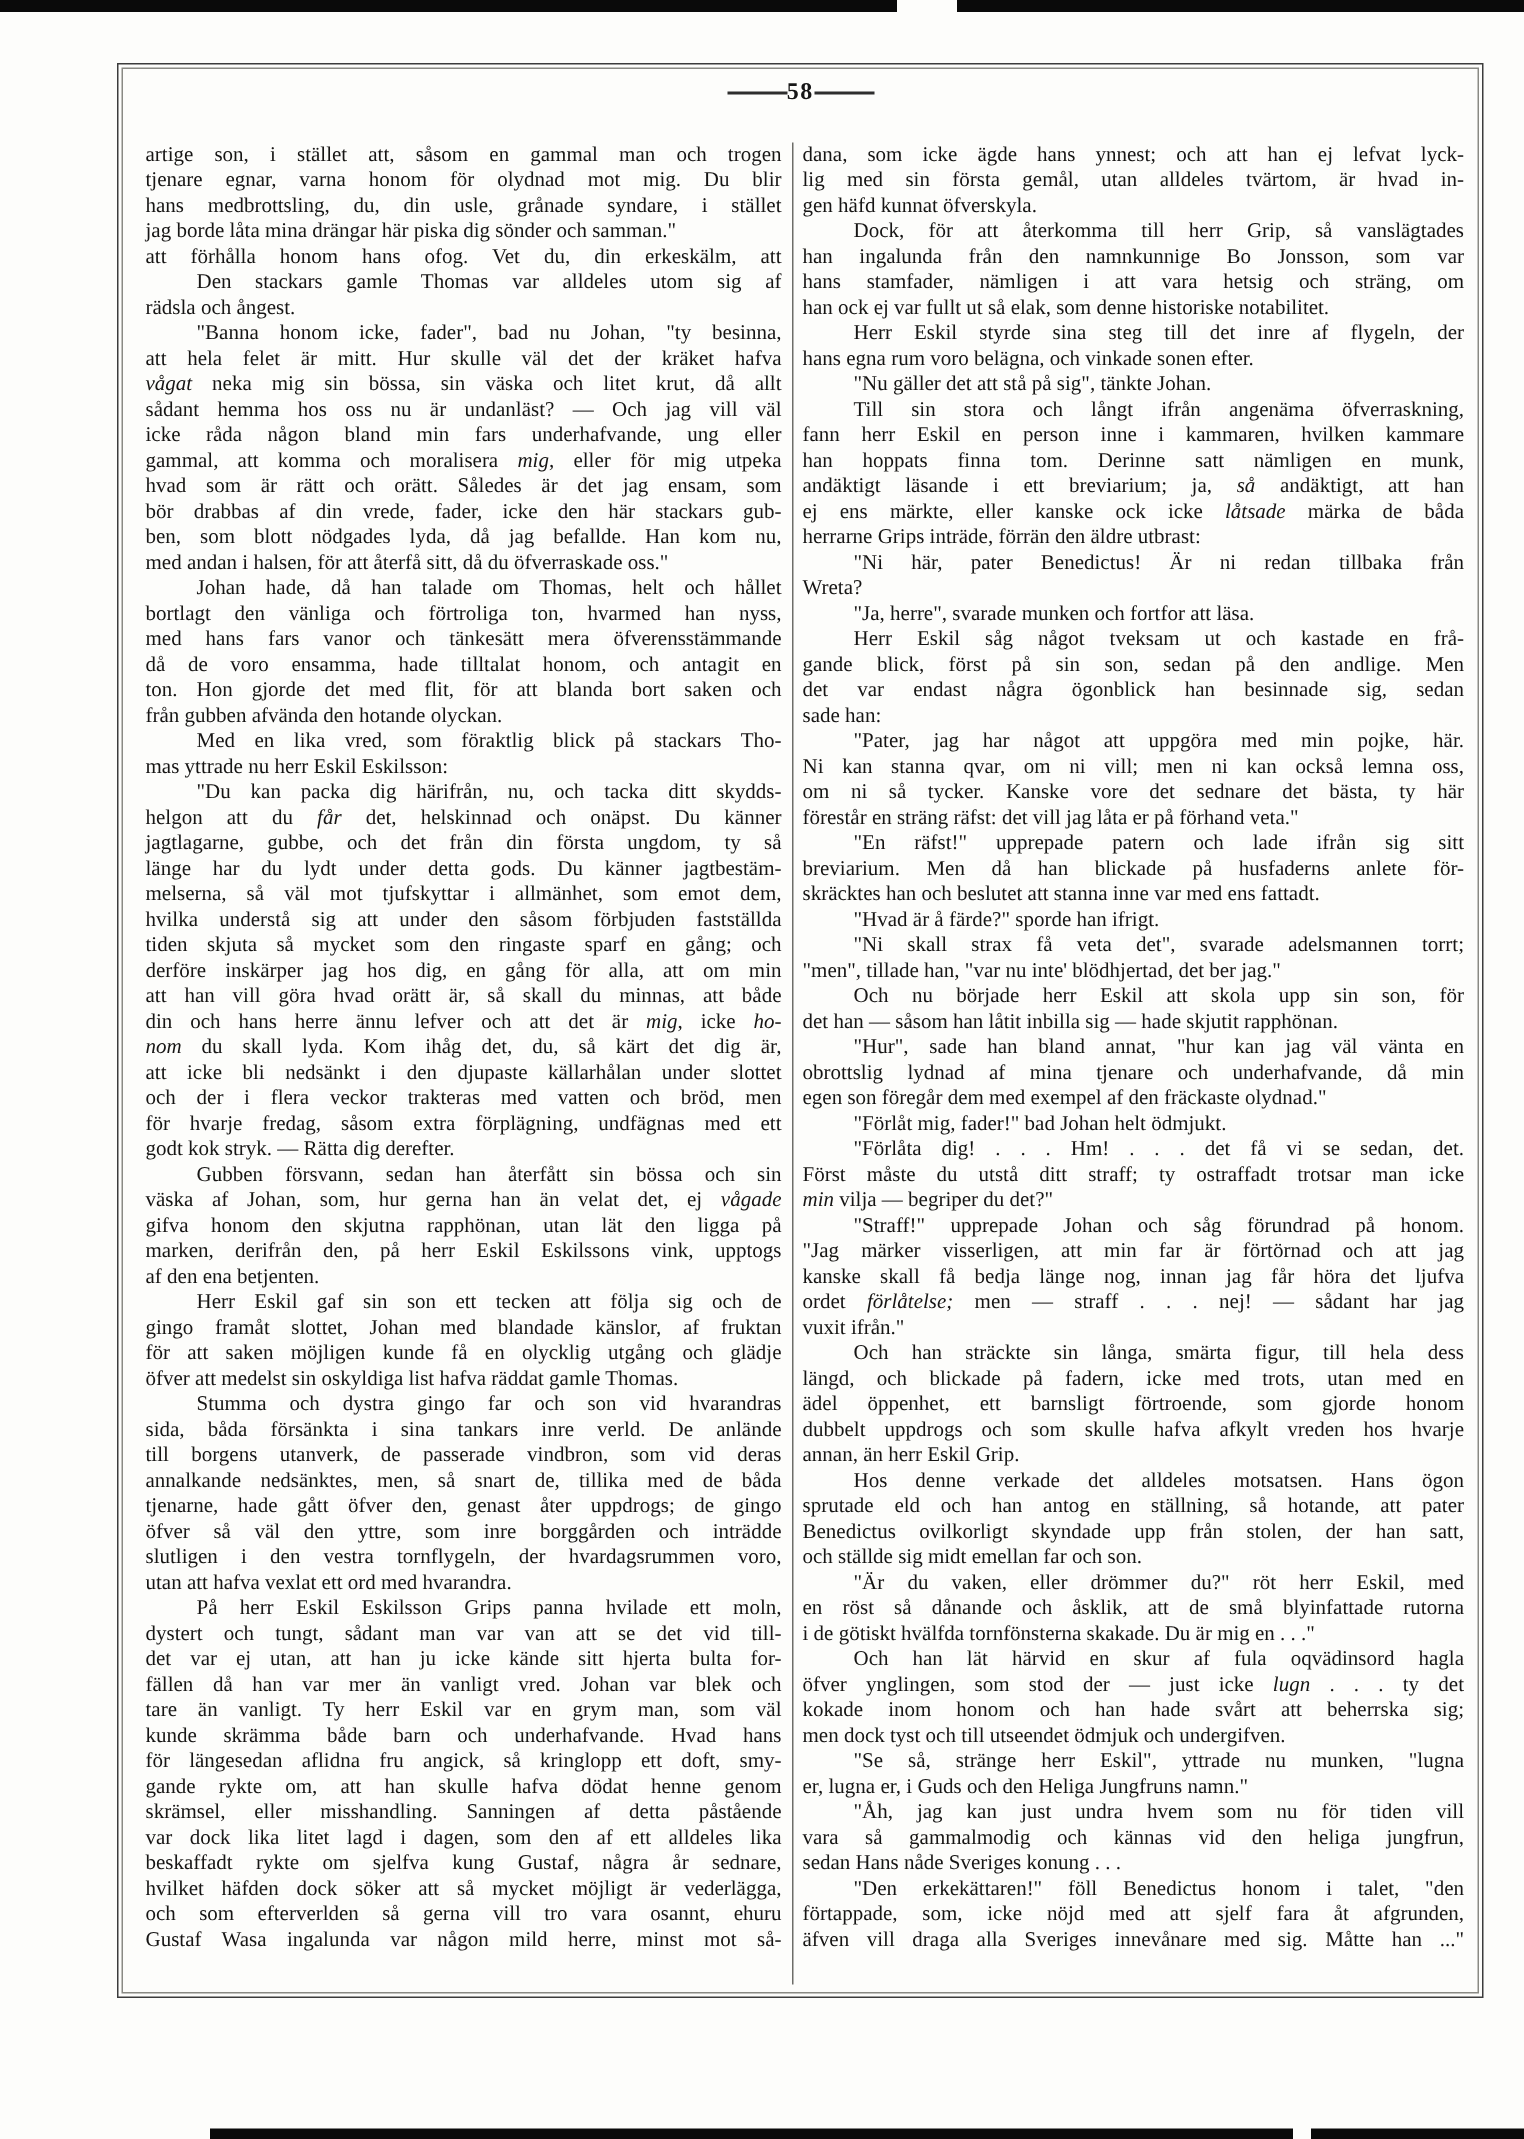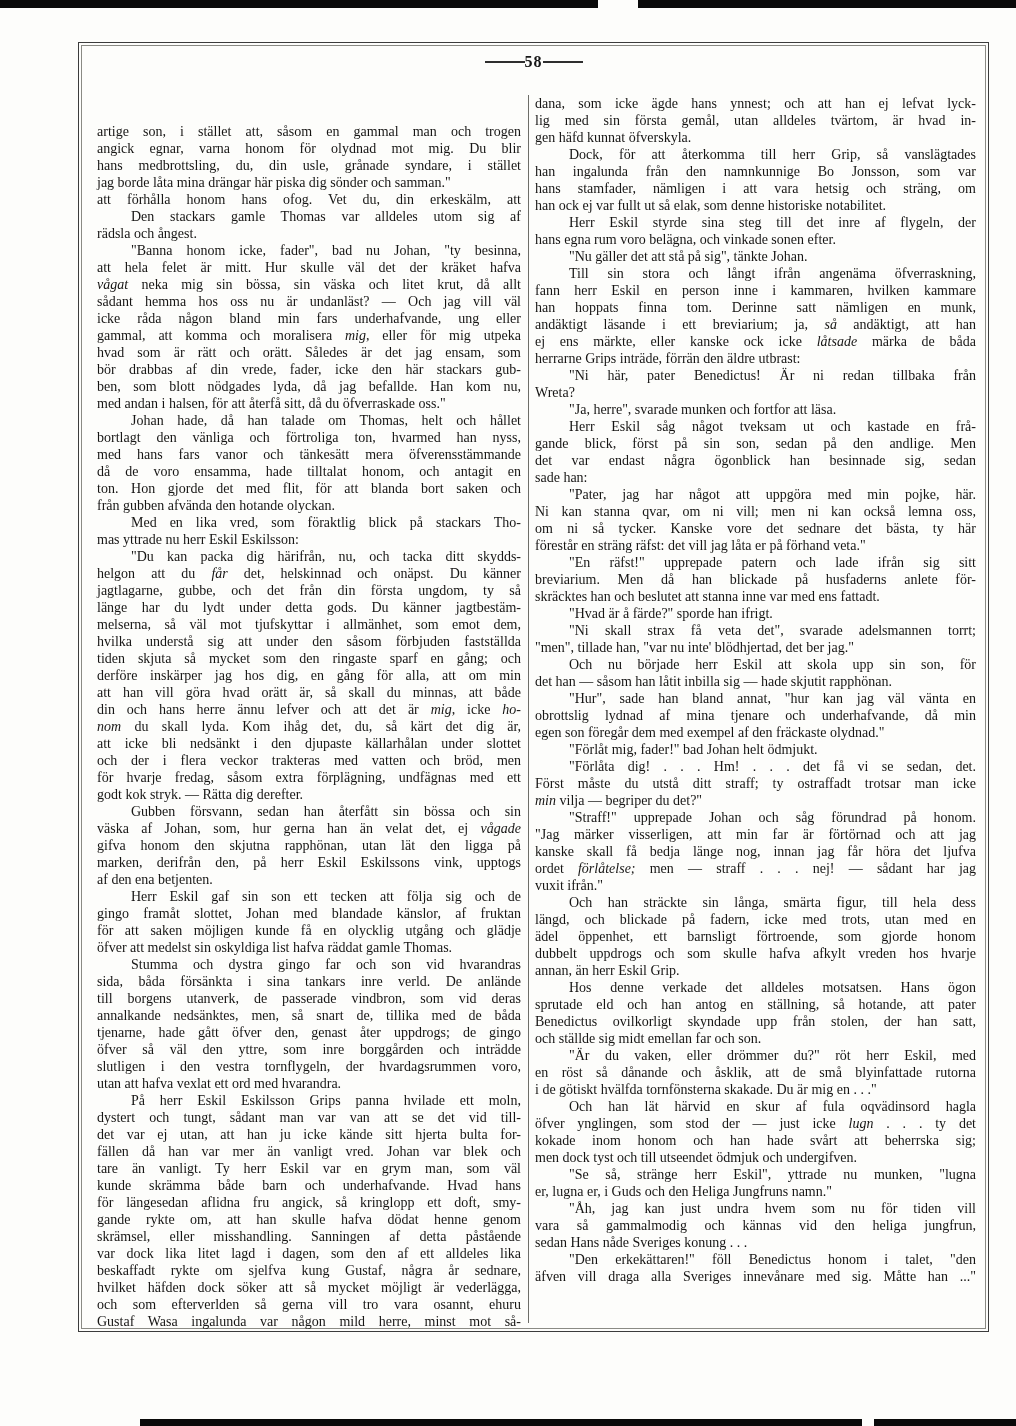--- a/index.html
+++ b/index.html
@@ -46,21 +46,21 @@
     background: #6d6d68;
   }
 
   .text-col {
     position: absolute;
     top: 52px;
     color: #161514;
     font-size: 14px;
     line-height: 17px;
   }
-  #col-left  { left: 18px;  width: 424px; margin-top: 28px; }
+  #col-left  { left: 18px;  width: 424px; }
   #col-right { left: 456px; width: 441px; }
 
   .line {
     text-align: justify;
     text-align-last: justify;
     white-space: normal;
     height: 17px;
     overflow: visible;
   }
   .line.endp { text-align-last: left; }
@@ -81,21 +81,21 @@
   <div id="page-header">
     <span class="header-dash"></span>
     <span id="page-number">58</span>
     <span class="header-dash"></span>
   </div>
 
   <div id="col-divider"></div>
 
   <div id="col-left" class="text-col">
       <div class="line">artige son, i stället att, såsom en gammal man och trogen</div>
-      <div class="line">angick egnar, varna honom för olydnad mot mig.  Du blir</div>
+      <div class="line">tjenare egnar, varna honom för olydnad mot mig.  Du blir</div>
       <div class="line">hans medbrottsling, du, din usle, grånade syndare, i stället</div>
       <div class="line endp">jag borde låta mina drängar här piska dig sönder och samman."</div>
       <div class="line">att förhålla honom hans ofog.  Vet du, din erkeskälm, att</div>
       <div class="line ind">Den stackars gamle Thomas var alldeles utom sig af</div>
       <div class="line endp">rädsla och ångest.</div>
       <div class="line ind">"Banna honom icke, fader", bad nu Johan, "ty besinna,</div>
       <div class="line">att hela felet är mitt.  Hur skulle väl det der kräket hafva</div>
       <div class="line"><i>vågat</i> neka mig sin bössa, sin väska och litet krut, då allt</div>
       <div class="line">sådant hemma hos oss nu är undanläst? — Och jag vill väl</div>
       <div class="line">icke råda någon bland min fars underhafvande, ung eller</div>
@@ -222,15 +222,16 @@
       <div class="line ind">Och han lät härvid en skur af fula oqvädinsord hagla</div>
       <div class="line">öfver ynglingen, som stod der — just icke <i>lugn</i> . . . ty det</div>
       <div class="line">kokade inom honom och han hade svårt att beherrska sig;</div>
       <div class="line endp">men dock tyst och till utseendet ödmjuk och undergifven.</div>
       <div class="line ind">"Se så, stränge herr Eskil", yttrade nu munken, "lugna</div>
       <div class="line endp">er, lugna er, i Guds och den Heliga Jungfruns namn."</div>
       <div class="line ind">"Åh, jag kan just undra hvem som nu för tiden vill</div>
       <div class="line">vara så gammalmodig och kännas vid den heliga jungfrun,</div>
       <div class="line endp">sedan Hans nåde Sveriges konung . . .</div>
       <div class="line ind">"Den erkekättaren!" föll Benedictus honom i talet, "den</div>
+      <div class="line">förtappade, som, icke nöjd med att sjelf fara åt afgrunden,</div>
       <div class="line">äfven vill draga alla Sveriges innevånare med sig.  Måtte han ..."</div>
     </div>
 </div>
 
 </body></html>

